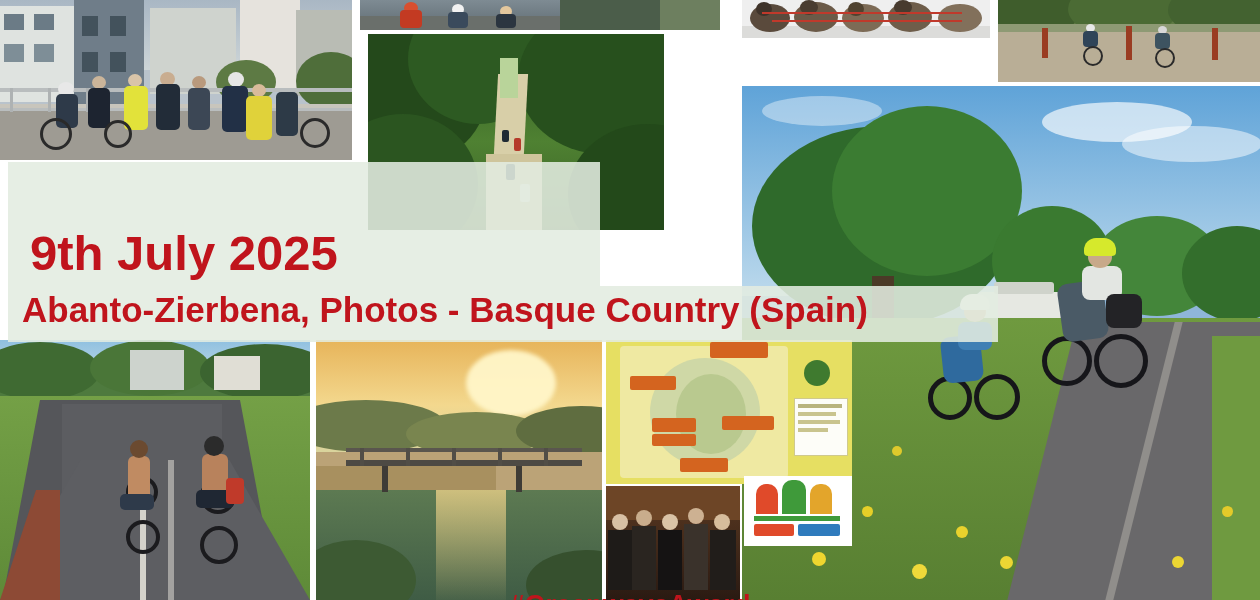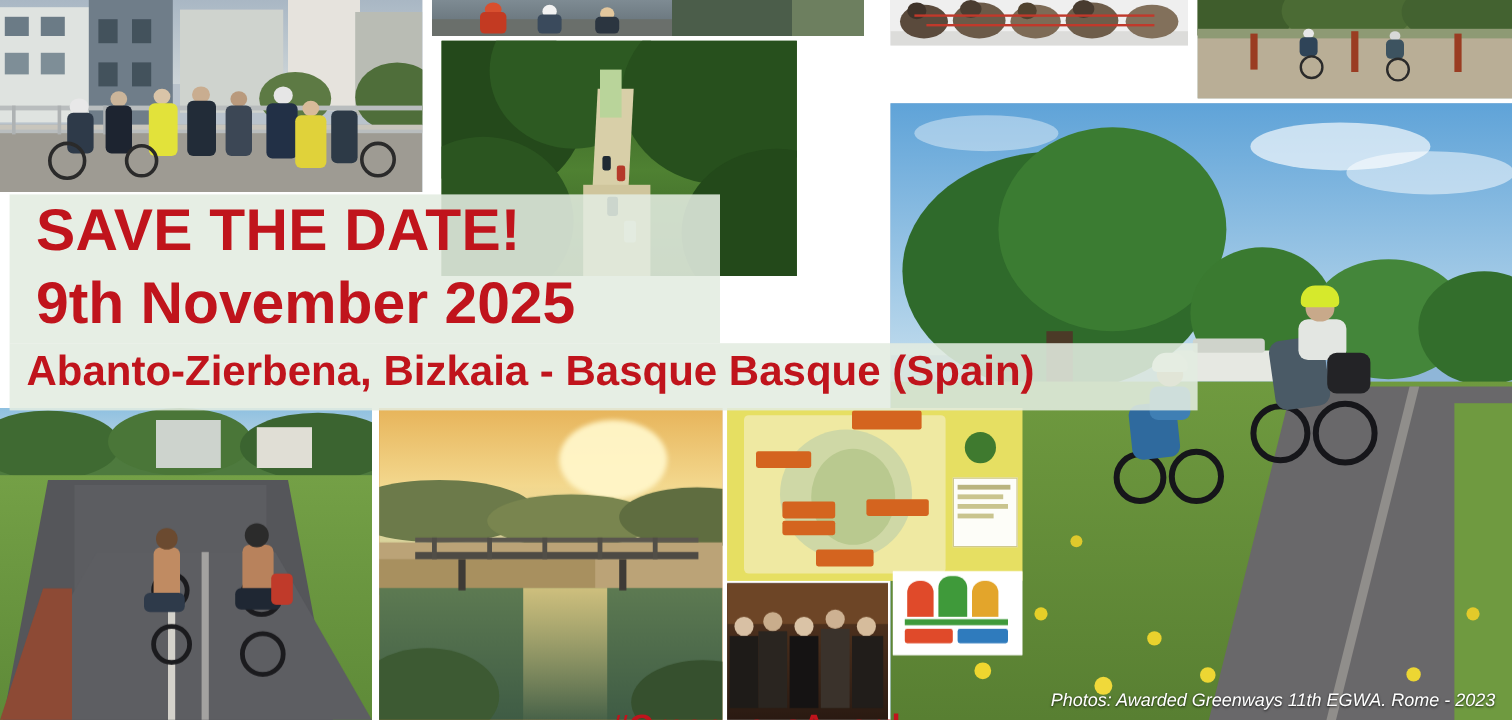--- a/index.html
+++ b/index.html
@@ -366,19 +366,17 @@
     <div class="logo-arch" style="left:38px;top:4px;width:24px;height:34px;background:#3f9a3a;"></div>
     <div class="logo-arch" style="left:66px;top:8px;width:22px;height:30px;background:#e3a52b;"></div>
     <div class="strip" style="left:10px;top:40px;width:86px;height:5px;background:#3f9a3a;"></div>
     <div class="strip" style="left:10px;top:48px;width:40px;height:12px;background:#e04a2a;border-radius:2px;"></div>
     <div class="strip" style="left:54px;top:48px;width:42px;height:12px;background:#2f7bbd;border-radius:2px;"></div>
   </div>
 
   <div class="band band1"></div>
   <div class="band band2"></div>
 
-  <div class="t-save">SAVE THE DATE!</div>
-  <div class="t-date">9th November 2025</div>
-  <div class="t-place">Abanto-Zierbena, Bizkaia - Basque Basque (Spain)</div>
+  <div class="t-date">9th July 2025</div>
+  <div class="t-place">Abanto-Zierbena, Photos - Basque Country (Spain)</div>
 
   <div class="t-hash">#GreenwaysAward</div>
-  <div class="t-credit">Photos: Awarded Greenways 11th EGWA. Rome - 2023</div>
 </div>
 
 </body></html>

